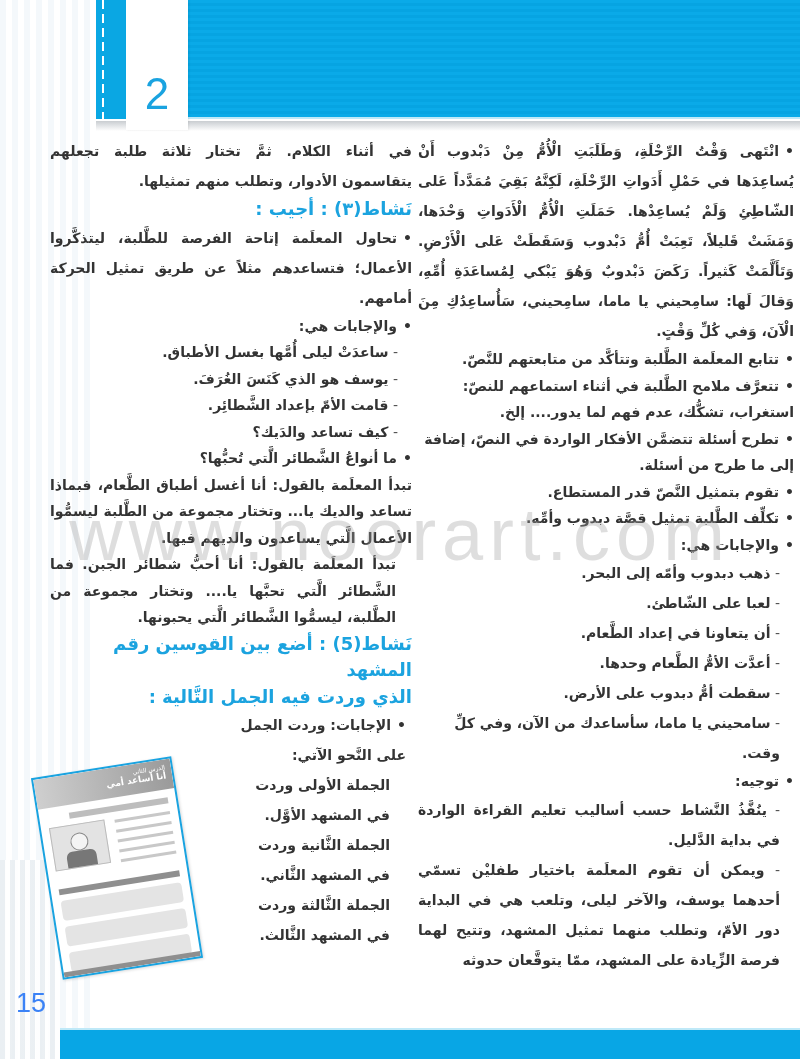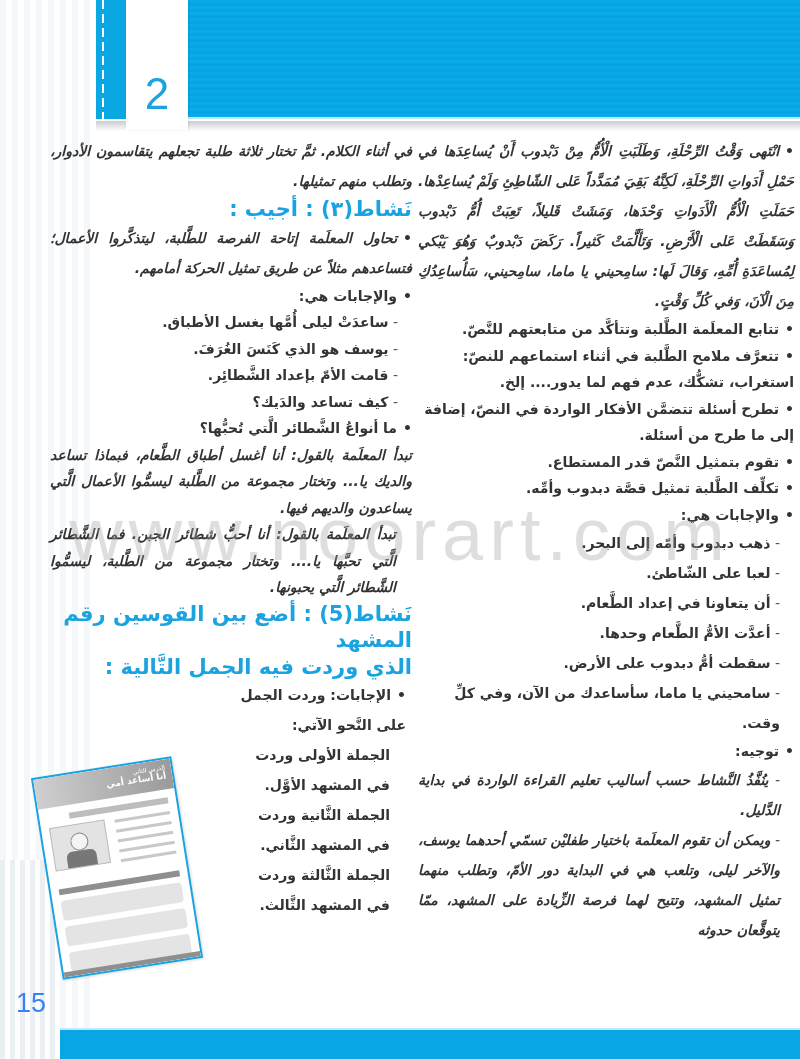--- a/index.html
+++ b/index.html
@@ -61,22 +61,22 @@
       font-size: 14px; line-height: 26.5px; font-weight: bold; color: #333;
     }
     .col-right { left: 418px; top: 136px; width: 376px; }
     .col-left  { left: 50px;  top: 136px; width: 362px; }
 
     .p { display: block; }
     .bullet::before { content: "\2022"; margin-left: 6px; color: #333; }
     .indent { padding-right: 16px; text-align: right; }
     .dash-item { padding-right: 14px; }
     .dash-item::before { content: "- "; font-weight: normal; color: #555; }
-    .heading { color: #1ba3df; font-size: 21px; font-weight: bold; text-align: right; }
-    .justify { text-align: justify; text-align-last: right; font-style: italic; }
+    .heading { color: #1ba3df; font-size: 18px; font-weight: bold; text-align: right; }
+    .justify { text-align: justify; text-align-last: right; }
     .tall { line-height: 30px; }
 
     
     .watermark {
       position: absolute; left: 0; top: 498px; width: 800px; text-align: center;
       font-family: "Liberation Sans", sans-serif; font-size: 74px; color: rgba(160,160,160,0.35);
       letter-spacing: 6px; pointer-events: none; line-height: 1;
     }
 
     

